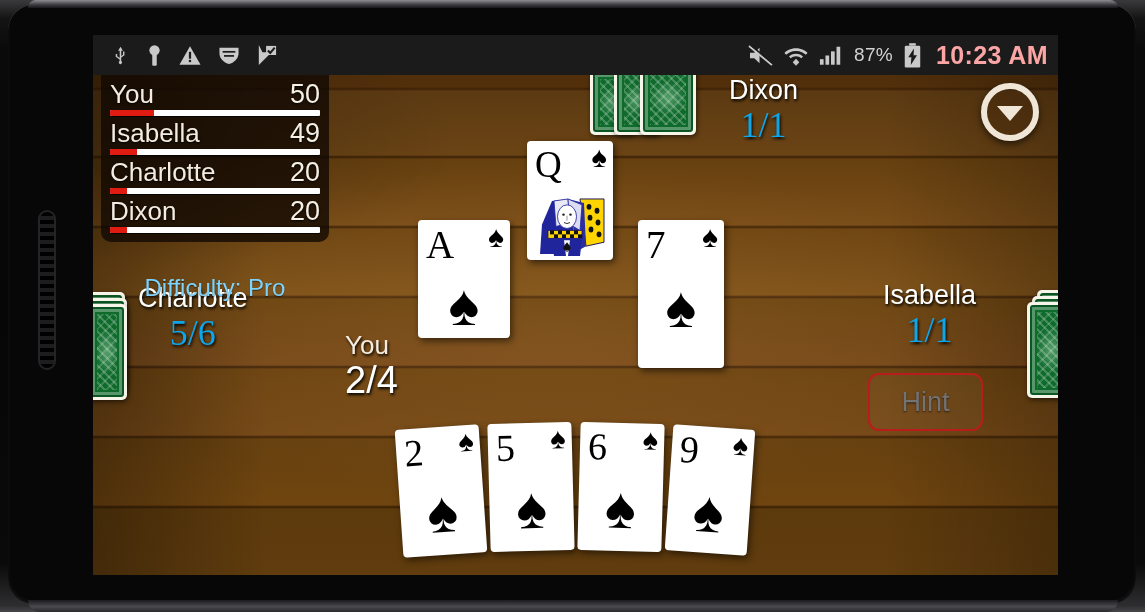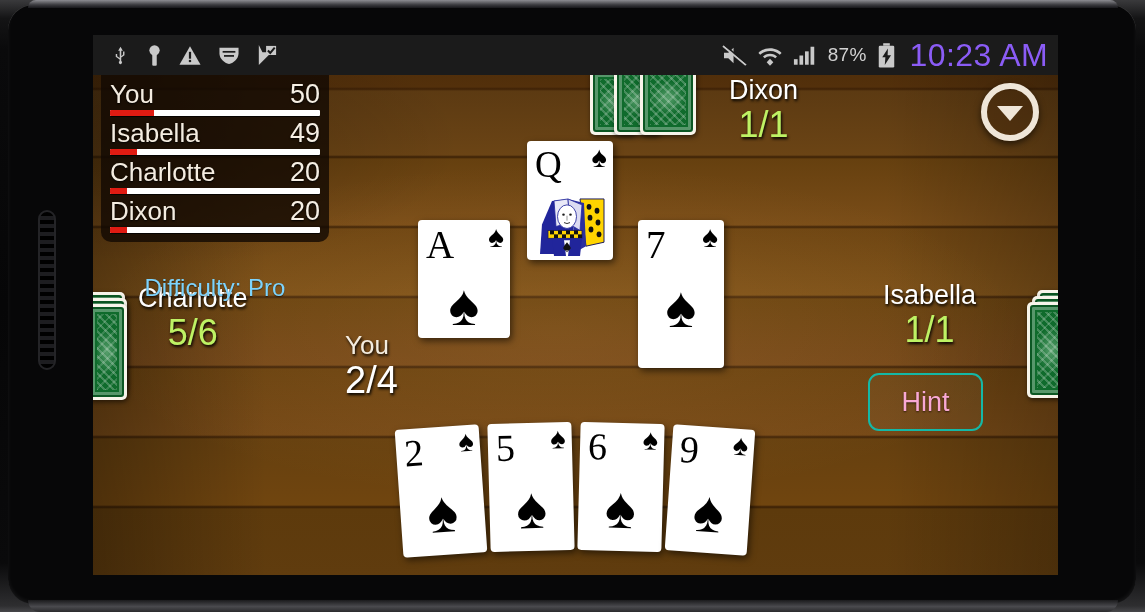--- a/index.html
+++ b/index.html
@@ -42,21 +42,21 @@
   
   #statusbar {
     position:absolute; left:0; top:0; width:100%; height:40px;
     background:#1b1b1b; display:flex; align-items:center;
     padding:0 10px 0 18px; z-index:60;
   }
   .sb-left { display:flex; align-items:center; gap:17px; }
   .sb-right { margin-left:auto; display:flex; align-items:center; gap:11px; }
   .sb-ico { fill:#c9c9c9; display:block; }
   #sb-batt-pct { color:#d2d2d2; font-size:19px; letter-spacing:.3px; }
-  #sb-clock { color:#8b5cf6; font-size:32px; letter-spacing:.4px; padding-left:4px; }
+  #sb-clock { color:#fca5a5; font-size:25px; letter-spacing:.4px; padding-left:4px;font-weight:bold; }
 
   
   #table {
     position:absolute; left:0; top:0; width:100%; height:100%;
     background:
       linear-gradient(90deg, rgba(0,0,0,.30) 0%, rgba(0,0,0,0) 18%, rgba(0,0,0,0) 82%, rgba(0,0,0,.22) 100%),
       linear-gradient(180deg,
         #4a2a08 0px, #53300b 52px, #3d2106 54px,
         #5c3a12 56px, #6b4415 120px, #3a2006 122px,
         #66400f 124px, #7a4d18 190px, #3c2106 192px,
@@ -89,21 +89,21 @@
     box-shadow:0 1px 0 rgba(0,0,0,.75); overflow:hidden;
   }
   .score-bar > i { display:block; height:100%; background:#e01b12; }
   #difficulty {
     text-align:center; color:#7dd3fc; font-size:24px; margin-top:7px;
     text-shadow:0 1px 1px rgba(0,0,0,.5);
   }
 
   
   .opp-name { color:#ffffff; font-size:27px; text-shadow:1px 2px 3px #000; line-height:30px; }
-  .opp-count{ color:#bef264; font-size:36px; text-shadow:1px 2px 3px #000; line-height:40px; }
+  .opp-count{ color:#0ea5e9; font-size:36px; text-shadow:1px 2px 3px #000; line-height:40px;font-family:Liberation Serif, serif; }
   .you-name { color:#f4ecdf; font-size:26px; text-shadow:1px 2px 3px #000; line-height:28px;}
   .you-count{ color:#ffffff; font-size:38px; text-shadow:1px 2px 3px #000; line-height:42px;}
 
   #dixon-block { position:absolute; left:636px; top:40px; text-align:center; z-index:30;}
   #charlotte-block { position:absolute; left:45px; top:248px; text-align:center; z-index:30;}
   #isabella-block { position:absolute; left:790px; top:245px; text-align:center; z-index:30;}
   #you-block { position:absolute; left:252px; top:296px; text-align:left; z-index:30;}
 
   
   .backstack { position:absolute; z-index:20; }
@@ -149,23 +149,23 @@
   
   #dropzone {
     position:absolute; left:399px; top:322px; width:210px; height:30px;
     color:#ffffff; font-size:23px; text-align:center; z-index:18;
     text-shadow:1px 2px 3px #000;
   }
 
   
   #hint-btn {
     position:absolute; left:775px; top:338px; width:115px; height:58px;
-    border:2px solid #14b8a6; border-radius:11px;
+    border:2px solid #b91c1c; border-radius:11px;
     background:rgba(255,255,255,.03);
-    color:#f9a8d4; font-size:27px;
+    color:#737373; font-size:27px;
     display:flex; align-items:center; justify-content:center; z-index:35;
     text-shadow:0 1px 2px rgba(0,0,0,.6);
   }
 
   
   #expand-btn {
     position:absolute; left:888px; top:48px; width:58px; height:58px;
     border-radius:50%; border:6px solid #efe6d8; z-index:45;
     display:flex; align-items:center; justify-content:center;
     box-shadow:0 3px 7px rgba(0,0,0,.6);

